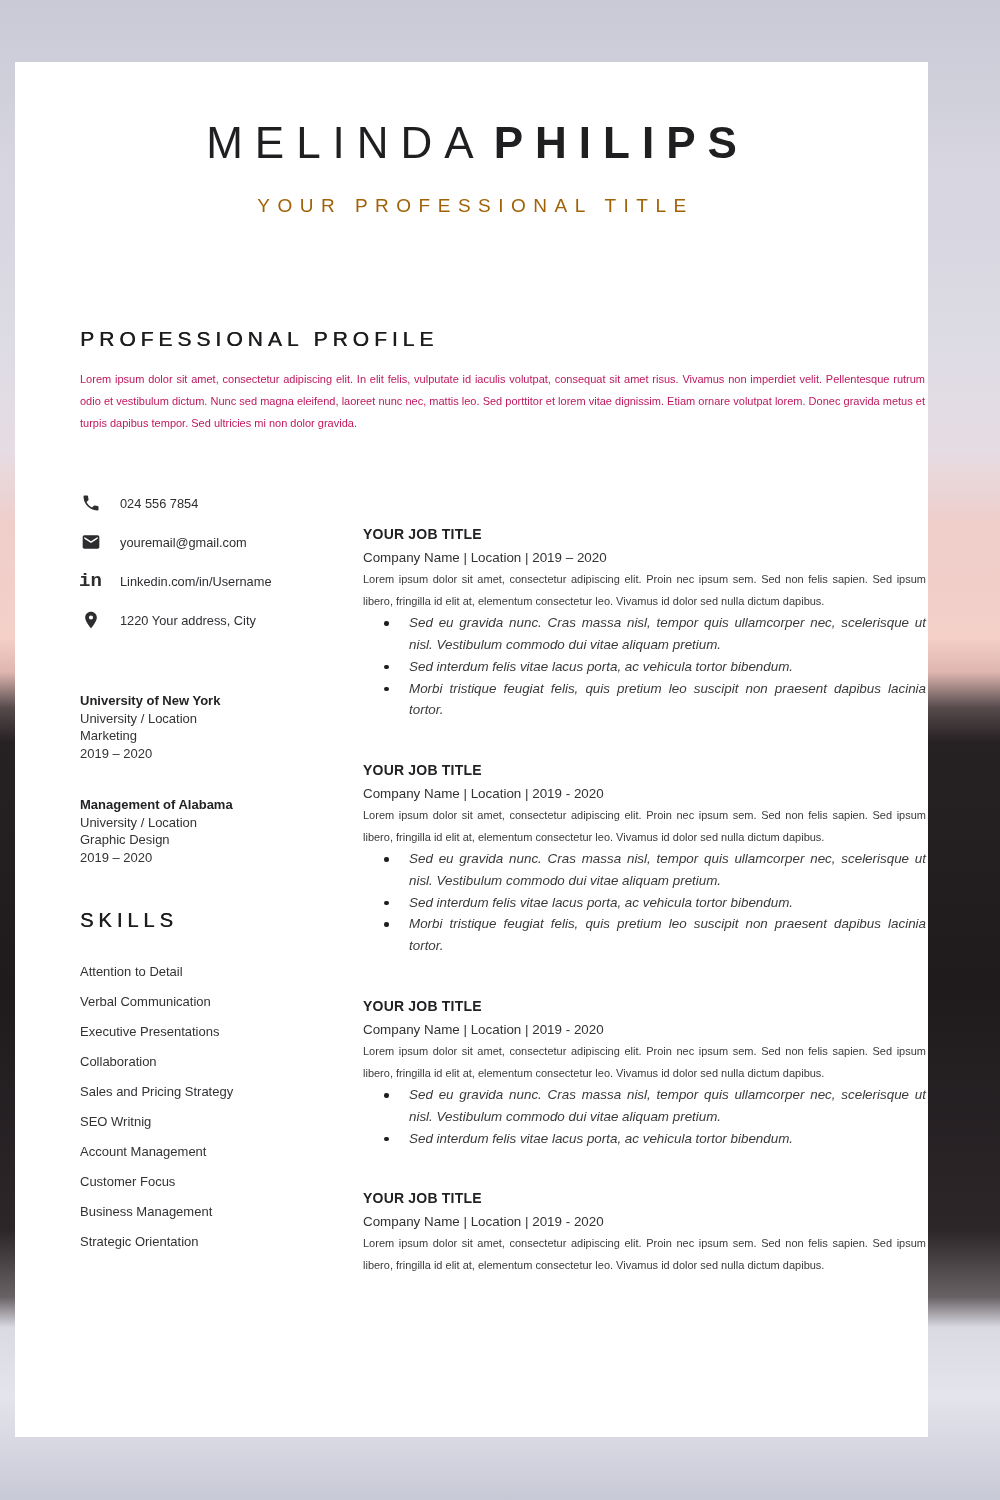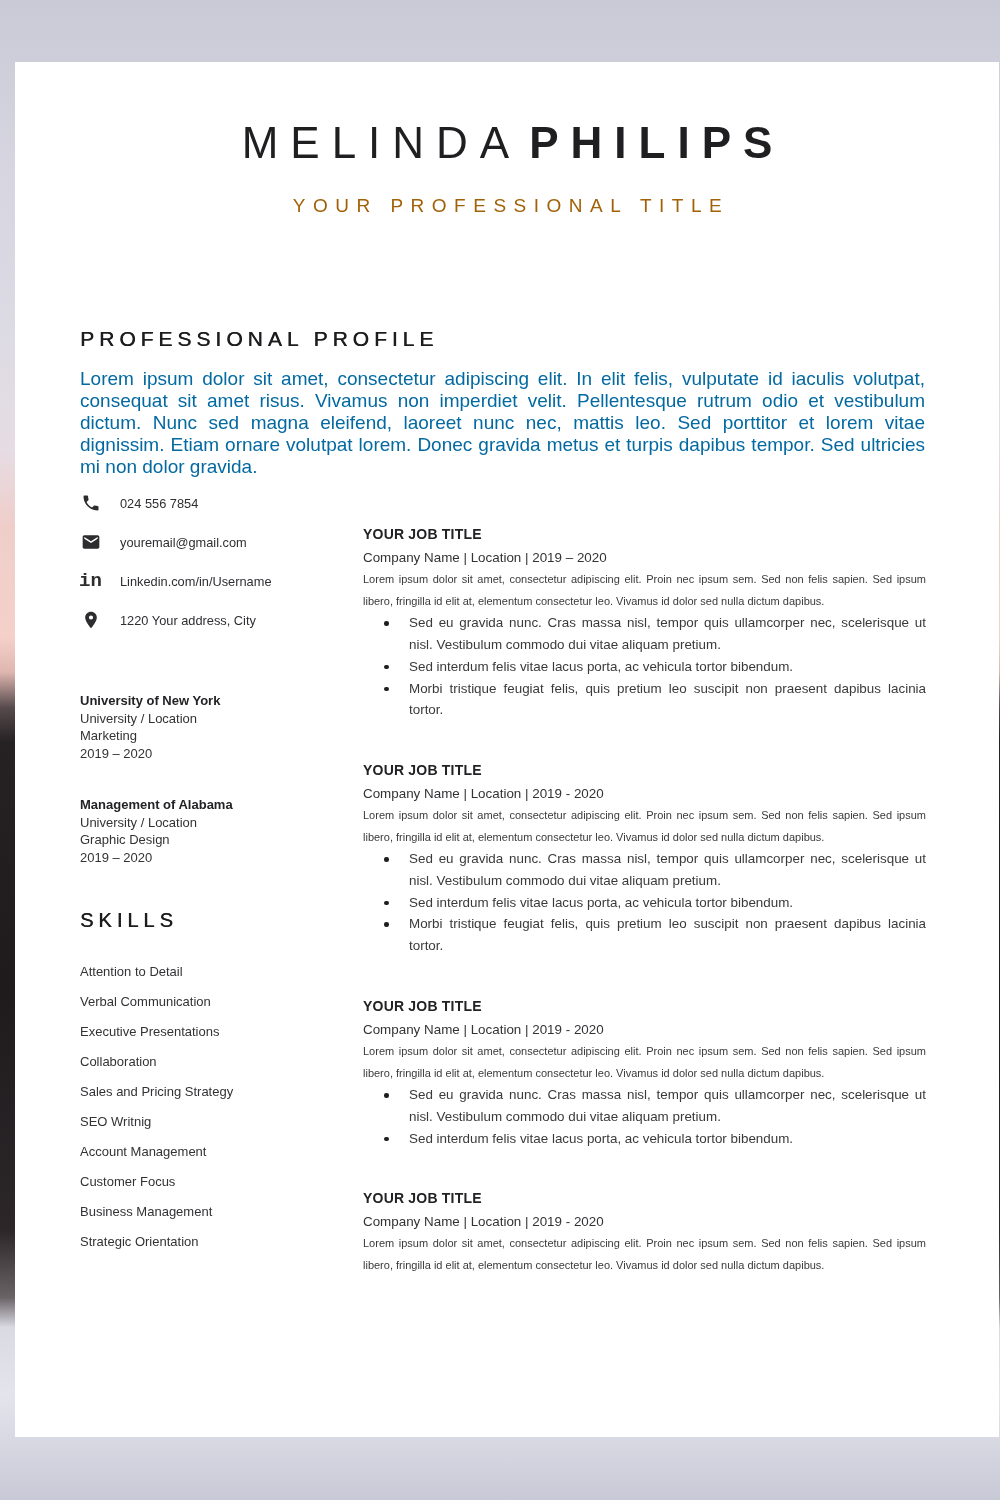--- a/index.html
+++ b/index.html
@@ -21,21 +21,21 @@
       #564a4c 47.2%,
       #262123 49.5%,
       #1f1b1d 66%,
       #2c2629 82%,
       #6a6366 86.5%,
       #dadae3 88.5%,
       #e4e4ec 93%,
       #c8c9d6 100%);
   }
   .card {
-    position:absolute; left:15px; top:62px; width:984px; height:1375px;
+    position:absolute; left:15px; top:62px; width:913px; height:1375px;
     background:#ffffff;
   }
   
   .resume-header { text-align:center; padding-top:57px; }
   .name {
     margin:0; padding-left:12px; font-size:44px; line-height:1.1;
     font-weight:400; letter-spacing:12px; color:#1f1f22;
   }
   .name .last { font-weight:700; margin-left:8px; }
   .prof-title {
@@ -43,21 +43,21 @@
   }
   
   .section-heading {
     margin:0; font-size:21px; font-weight:400; letter-spacing:5px;
     color:#1d1d20; line-height:24px; text-shadow:0.5px 0 currentColor;
   }
   .sub-heading { font-size:20px; line-height:23px; }
   
   .profile-block { position:absolute; left:65px; top:265px; width:845px; }
   .profile-text {
-    margin:17px 0 0; font-size:19px; line-height:22px; color:#0369a1;
+    margin:17px 0 0; font-size:11px; line-height:22px; color:#be185d;
     text-align:justify;
   }
   
   .left-col { position:absolute; left:65px; top:430px; width:262px; }
   .contact-row { display:flex; align-items:center; margin-bottom:17px; min-height:22px; }
   .contact-icon { width:21px; height:21px; margin-right:19px; flex:none; display:flex; align-items:center; justify-content:center; }
   .contact-icon svg { width:20px; height:20px; fill:#2d2d30; }
   .in-glyph { font-weight:700; font-size:19px; color:#2d2d30; line-height:1;font-family:Liberation Mono, monospace; }
   .contact-text { font-size:12.8px; color:#2f2f33; }
   .edu-block { margin-top:61px; }
@@ -69,21 +69,21 @@
   .skills-list { list-style:none; margin:32px 0 0; padding:0; }
   .skill-item { font-size:13px; line-height:16px; margin-bottom:14px; color:#333336; }
   
   .right-col { position:absolute; left:348px; top:426px; width:563px; }
   .jobs { margin-top:37px; }
   .job { margin-bottom:40px; }
   .job-title { margin:0 0 4px; font-size:14px; font-weight:700; letter-spacing:0.2px; line-height:18px; color:#222225; }
   .job-meta { font-size:13.4px; line-height:21px; margin-bottom:1px; color:#333336; }
   .job-summary { margin:0; font-size:11px; line-height:21.7px; color:#3a3a3a; text-align:justify; }
   .job-bullets { list-style:none; margin:0; padding:0; }
-  .job-bullet { position:relative; padding-left:46px; font-size:13.4px; line-height:21.7px; color:#3a3a3a; text-align:justify; }
+  .job-bullet { position:relative; padding-left:46px; font-size:13.4px; line-height:21.7px; color:#3a3a3a; text-align:justify;font-style:italic; }
   .job-bullet::before {
     content:""; position:absolute; left:21px; top:9px; width:4.5px; height:4.5px;
     border-radius:50%; background:#1e1e1e;
   }
 </style>
 </head>
 <body>
 
 <div class="photo-bg"></div>
 

